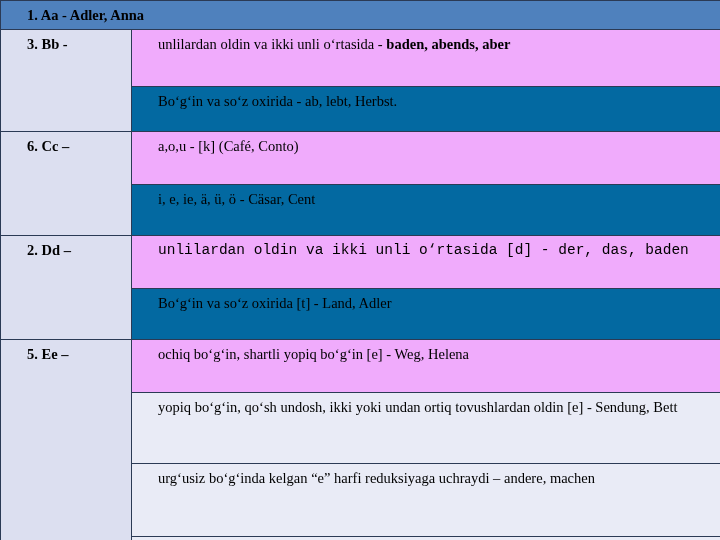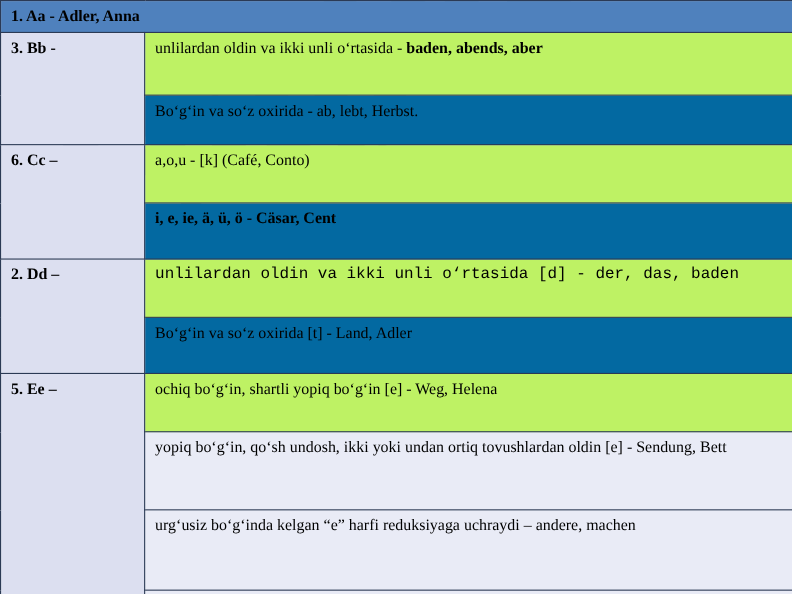--- a/index.html
+++ b/index.html
@@ -50,42 +50,42 @@
   table.doc {
     position: relative;
     z-index: 10;
     border-collapse: collapse;
     table-layout: fixed;
     width: 720px;
   }
   table.doc td {
     border: 1px solid #2b3a55;
     vertical-align: top;
-    padding: 5px 8px 5px 9px;
+    padding: 5px 8px 5px 26px;
     font-size: 14.5px;
     line-height: 1.25;
     color: #000000;
   }
   .title-row td {
     background: #4f81bd;
     color: #ffffff;
     font-weight: bold;
     font-size: 15px;
     padding: 6px 8px 7px 9px;
     border: 1px solid #4f81bd;
     border-bottom: 1px solid #2b3a55;
   }
   td.label {
     width: 131px;
     font-weight: bold;
     background: #dcdff0;
     border-right: 1px solid #2b3a55;
   }
   td.content {
-    background: #bef264;
+    background: #f0abfc;
   }
   td.content.alt {
     background: #0369a1;
   }
   td.content.light {
     background: #e9ebf6;
   }
   .bold {
     font-weight: bold;
   }
@@ -115,21 +115,21 @@
       </tr>
       <tr>
         <td class="content alt" style="height:34px;"><span>Bo‘g‘in  va  so‘z  oxirida  - ab, lebt, Herbst.</span></td>
       </tr>
 
       <tr>
         <td class="label" rowspan="2">6. Cc –</td>
         <td class="content" style="height:42px;"><span>a,o,u  -  [k] (Café, Conto)</span></td>
       </tr>
       <tr>
-        <td class="content alt" style="height:40px;font-weight:bold;"><span>i, e, ie, ä, ü, ö  - Cäsar,  Cent</span></td>
+        <td class="content alt" style="height:40px;"><span>i, e, ie, ä, ü, ö  - Cäsar,  Cent</span></td>
       </tr>
 
       <tr>
         <td class="label" rowspan="2">2. Dd –</td>
         <td class="content" style="height:42px;font-family:Liberation Mono, monospace;"><span>unlilardan   oldin  va  ikki  unli  o‘rtasida [d]  - der,  das,  baden</span></td>
       </tr>
       <tr>
         <td class="content alt" style="height:40px;"><span>Bo‘g‘in  va  so‘z  oxirida [t]   - Land, Adler</span></td>
       </tr>
 

